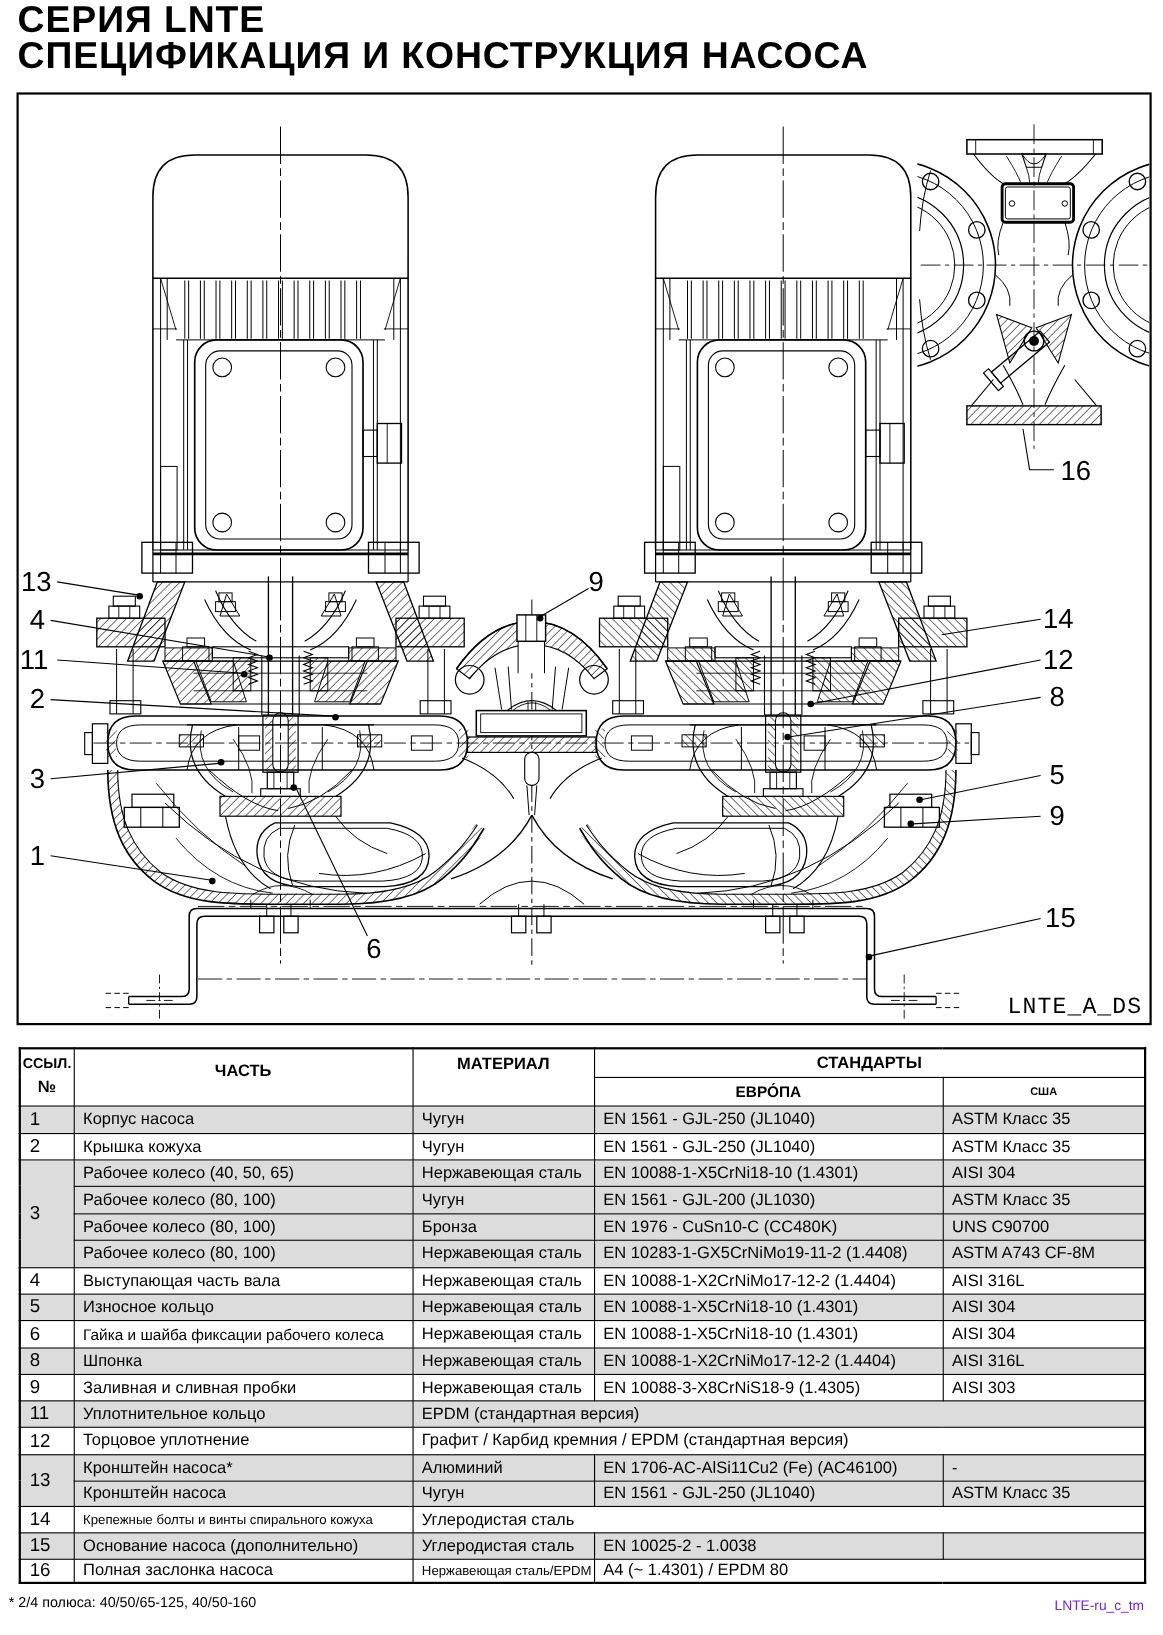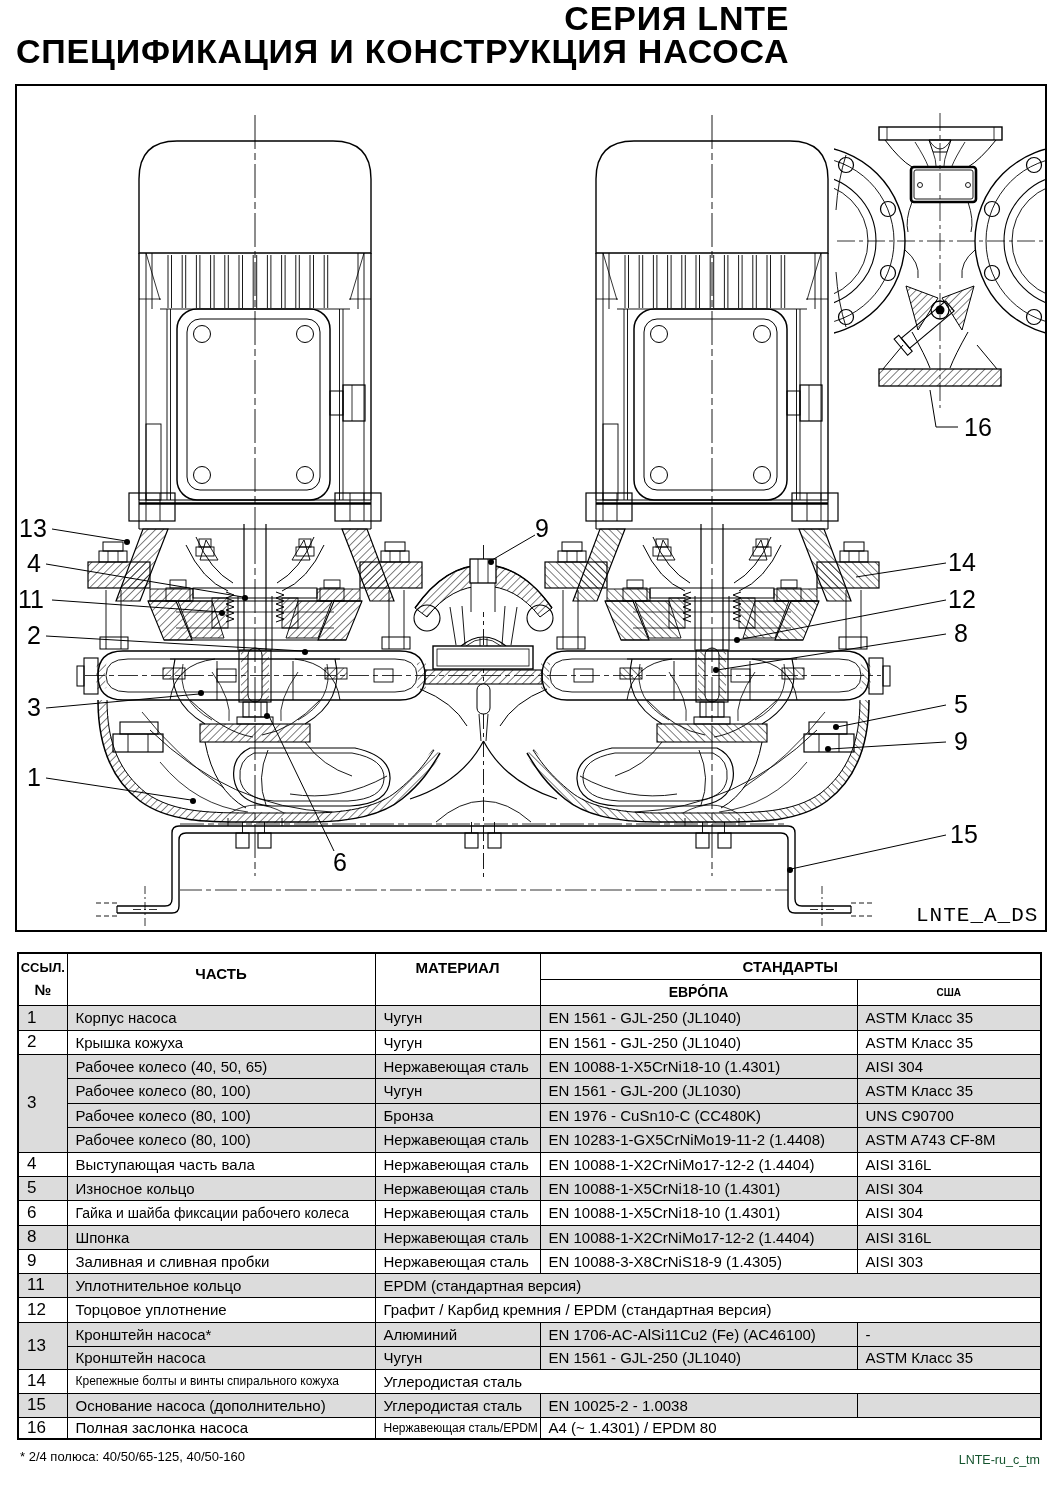--- a/index.html
+++ b/index.html
@@ -1,28 +1,28 @@
 <!DOCTYPE html>
 <html><head>
 <meta charset="utf-8">
 <style>
 html,body{margin:0;padding:0;}
 body{width:1057px;height:1486px;background:#fff;font-family:"Liberation Sans",sans-serif;position:relative;overflow:hidden;}
-.title{position:absolute;left:16px;top:2px;font-weight:bold;font-size:34px;line-height:33px;color:#000;letter-spacing:0.8px;white-space:nowrap;text-align:right;}
+.title{position:absolute;left:16px;top:2px;font-weight:bold;font-size:34px;line-height:33px;color:#000;letter-spacing:0.8px;white-space:nowrap;}
 #draw{position:absolute;left:0;top:0;}
 table.spec{position:absolute;left:17px;top:952px;width:1024px;border-collapse:collapse;table-layout:fixed;font-size:15px;color:#000;}
 table.spec td,table.spec th{border:1px solid #000;padding:0 0 0 8px;text-align:left;vertical-align:middle;overflow:hidden;white-space:nowrap;}
 table.spec{border:2px solid #000;}
 td.num{text-align:center;font-size:17px;padding:0;}
 tr.g td{background:#dcdcdc;}
 tr.w td{background:#fff;}
 table.spec th{background:#fff;font-size:15px;text-align:center;padding:0;}
 .sm{font-size:12px;}
-.foot{position:absolute;left:20px;top:1449px;font-size:13px;color:#000;}
-.docid{position:absolute;right:17px;top:1453px;font-size:12.5px;color:#14532d;}
+.foot{position:absolute;left:8px;top:1449px;font-size:13px;color:#000;}
+.docid{position:absolute;right:17px;top:1453px;font-size:12.5px;color:#6d28d9;}
 </style>
 </head>
 <body>
 <div class="title">СЕРИЯ LNTE<br>СПЕЦИФИКАЦИЯ И КОНСТРУКЦИЯ НАСОСА</div>
 
 <svg id="draw" width="1057" height="950" viewBox="0 0 1057 950">
 <defs>
 <pattern id="hp" patternUnits="userSpaceOnUse" width="5.5" height="5.5" patternTransform="rotate(45)">
 <line x1="0" y1="0" x2="0" y2="5.5" stroke="#000" stroke-width="1"></line>
 </pattern>

